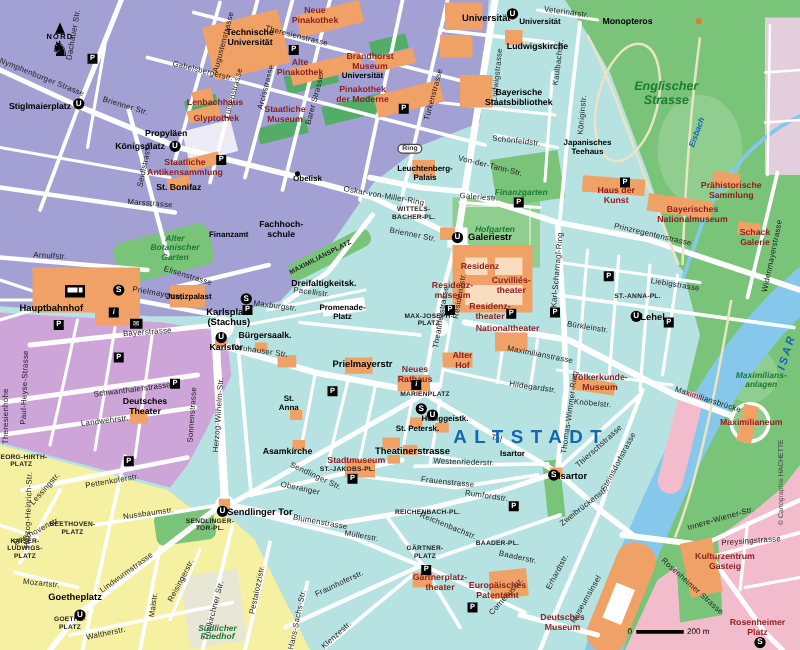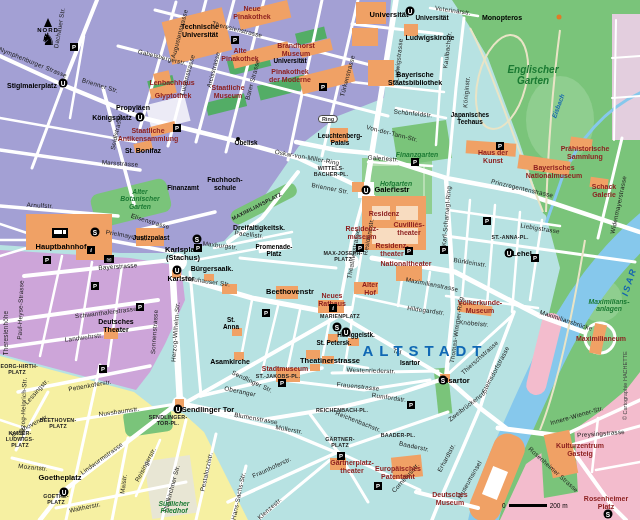--- a/index.html
+++ b/index.html
@@ -321,21 +321,21 @@
 Garten</span>
       <span class="maplabel st" style="left: 150px; top: 222px; transform: translate(-50%, -50%) rotate(17deg);">Elisenstrasse</span>
       <span class="maplabel st" style="left: 126px; top: 236px; transform: translate(-50%, -50%) rotate(10deg);">Prielmayerstr.</span>
       <span class="maplabel pl2" style="left: 151px; top: 238px; transform: translate(-50%, -50%) rotate(0deg);">Justizpalast</span>
       <span class="maplabel tiny" style="left: 257px; top: 207px; transform: translate(-50%, -50%) rotate(-27deg);">MAXIMILIANSPLATZ</span>
       <span class="maplabel st" style="left: 249px; top: 235px; transform: translate(-50%, -50%) rotate(7deg);">Pacellistr.</span>
       <span class="maplabel st" style="left: 220px; top: 246px; transform: translate(-50%, -50%) rotate(7deg);">Maxburgstr.</span>
       <span class="maplabel pl" style="left: 259px; top: 228px; transform: translate(-50%, -50%) rotate(0deg);">Dreifaltigkeitsk.</span>
       <span class="maplabel pl2" style="left: 274px; top: 250px; transform: translate(-50%, -50%) rotate(0deg);">Promenade-
 Platz</span>
-      <span class="maplabel plb" style="left: 61px; top: 247px; transform: translate(-50%, -50%) rotate(0deg);">Hauptbahnhof</span>
+      <span class="maplabel plb" style="left: 41px; top: 247px; transform: translate(-50%, -50%) rotate(0deg);">Hauptbahnhof</span>
       <span class="maplabel st" style="left: 118px; top: 267px; transform: translate(-50%, -50%) rotate(-4deg);">Bayerstrasse</span>
       <span class="maplabel st" style="left: 106px; top: 313px; transform: translate(-50%, -50%) rotate(-7deg);">Schwanthalerstrasse</span>
       <span class="maplabel pl" style="left: 116px; top: 326px; transform: translate(-50%, -50%) rotate(0deg);">Deutsches
 Theater</span>
       <span class="maplabel st" style="left: 84px; top: 338px; transform: translate(-50%, -50%) rotate(-7deg);">Landwehrstr.</span>
       <span class="maplabel st" style="left: 21px; top: 310px; transform: translate(-50%, -50%) rotate(-88deg);">Paul-Heyse-Strasse</span>
       <span class="maplabel st" style="left: 6px; top: 333px; transform: translate(-50%, -50%) rotate(-90deg);">Theresienhöhe</span>
       <span class="maplabel plb" style="left: 183px; top: 254px; transform: translate(-50%, -50%) rotate(0deg);">Karlsplatz
 (Stachus)</span>
       <span class="maplabel pl" style="left: 181px; top: 279px; transform: translate(-50%, -50%) rotate(0deg);">Karlstor</span>
@@ -343,21 +343,21 @@
       <span class="maplabel st" style="left: 208px; top: 282px; transform: translate(-50%, -50%) rotate(8deg);">Neuhauser Str.</span>
       <span class="maplabel st" style="left: 155px; top: 332px; transform: translate(-50%, -50%) rotate(-86deg);">Sonnenstrasse</span>
       <span class="maplabel st" style="left: 176px; top: 332px; transform: translate(-50%, -50%) rotate(-86deg);">Herzog-Wilhelm-Str.</span>
       <span class="maplabel pl2" style="left: 231px; top: 323px; transform: translate(-50%, -50%) rotate(0deg);">St.
 Anna</span>
       <span class="maplabel pl" style="left: 230px; top: 362px; transform: translate(-50%, -50%) rotate(0deg);">Asamkirche</span>
       <span class="maplabel st" style="left: 252px; top: 382px; transform: translate(-50%, -50%) rotate(25deg);">Sendlinger Str.</span>
       <span class="maplabel st" style="left: 240px; top: 392px; transform: translate(-50%, -50%) rotate(12deg);">Oberanger</span>
       <span class="maplabel tiny" style="left: 278px; top: 377px; transform: translate(-50%, -50%) rotate(0deg);">ST.-JAKOBS-PL.</span>
       <span class="maplabel mus" style="left: 285px; top: 369px; transform: translate(-50%, -50%) rotate(0deg);">Stadtmuseum</span>
-      <span class="maplabel plb" style="left: 290px; top: 292px; transform: translate(-50%, -50%) rotate(0deg);">Beethovenstr</span>
+      <span class="maplabel plb" style="left: 290px; top: 292px; transform: translate(-50%, -50%) rotate(0deg);">Prielmayerstr</span>
       <span class="maplabel mus" style="left: 332px; top: 300px; transform: translate(-50%, -50%) rotate(0deg);">Neues
 Rathaus</span>
       <span class="maplabel tiny" style="left: 340px; top: 317px; transform: translate(-50%, -50%) rotate(0deg);">MARIENPLATZ</span>
       <span class="maplabel mus" style="left: 370px; top: 289px; transform: translate(-50%, -50%) rotate(0deg);">Alter
 Hof</span>
       <span class="maplabel st" style="left: 354px; top: 254px; transform: translate(-50%, -50%) rotate(-80deg);">Theatinerstrasse</span>
       <span class="maplabel st" style="left: 369px; top: 237px; transform: translate(-50%, -50%) rotate(-80deg);">Residenzstr.</span>
       <span class="maplabel plb" style="left: 330px; top: 361px; transform: translate(-50%, -50%) rotate(0deg);">Theatinerstrasse</span>
       <span class="maplabel pl2" style="left: 334px; top: 343px; transform: translate(-50%, -50%) rotate(0deg);">St. Petersk.</span>
       <span class="maplabel pl2" style="left: 356px; top: 335px; transform: translate(-50%, -50%) rotate(0deg);">Heiliggeistk.</span>
@@ -382,21 +382,21 @@
       <span class="maplabel plb" style="left: 389px; top: 15px; transform: translate(-50%, -50%) rotate(0deg);">Universität</span>
       <span class="maplabel pl2" style="left: 432px; top: 18px; transform: translate(-50%, -50%) rotate(0deg);">Universität</span>
       <span class="maplabel pl" style="left: 430px; top: 38px; transform: translate(-50%, -50%) rotate(0deg);">Ludwigskirche</span>
       <span class="maplabel pl" style="left: 415px; top: 79px; transform: translate(-50%, -50%) rotate(0deg);">Bayerische
 Staatsbibliothek</span>
       <span class="maplabel st" style="left: 453px; top: 11px; transform: translate(-50%, -50%) rotate(8deg);">Veterinärstr.</span>
       <span class="maplabel st" style="left: 448px; top: 50px; transform: translate(-50%, -50%) rotate(-83deg);">Kaulbachstr.</span>
       <span class="maplabel st" style="left: 467px; top: 92px; transform: translate(-50%, -50%) rotate(-85deg);">Königinstr.</span>
       <span class="maplabel pl" style="left: 502px; top: 18px; transform: translate(-50%, -50%) rotate(0deg);">Monopteros</span>
       <span class="maplabel parkbig" style="left: 533px; top: 75px; transform: translate(-50%, -50%) rotate(0deg);">Englischer
-Garten</span>
+Strasse</span>
       <span class="maplabel w2" style="left: 558px; top: 106px; transform: translate(-50%, -50%) rotate(-70deg);">Eisbach</span>
       <span class="maplabel pl2" style="left: 470px; top: 118px; transform: translate(-50%, -50%) rotate(0deg);">Japanisches
 Teehaus</span>
       <span class="maplabel mus" style="left: 493px; top: 157px; transform: translate(-50%, -50%) rotate(0deg);">Haus der
 Kunst</span>
       <span class="maplabel st" style="left: 522px; top: 189px; transform: translate(-50%, -50%) rotate(13deg);">Prinzregentenstrasse</span>
       <span class="maplabel mus" style="left: 554px; top: 172px; transform: translate(-50%, -50%) rotate(0deg);">Bayerisches
 Nationalmuseum</span>
       <span class="maplabel mus" style="left: 585px; top: 153px; transform: translate(-50%, -50%) rotate(0deg);">Prähistorische
 Sammlung</span>

